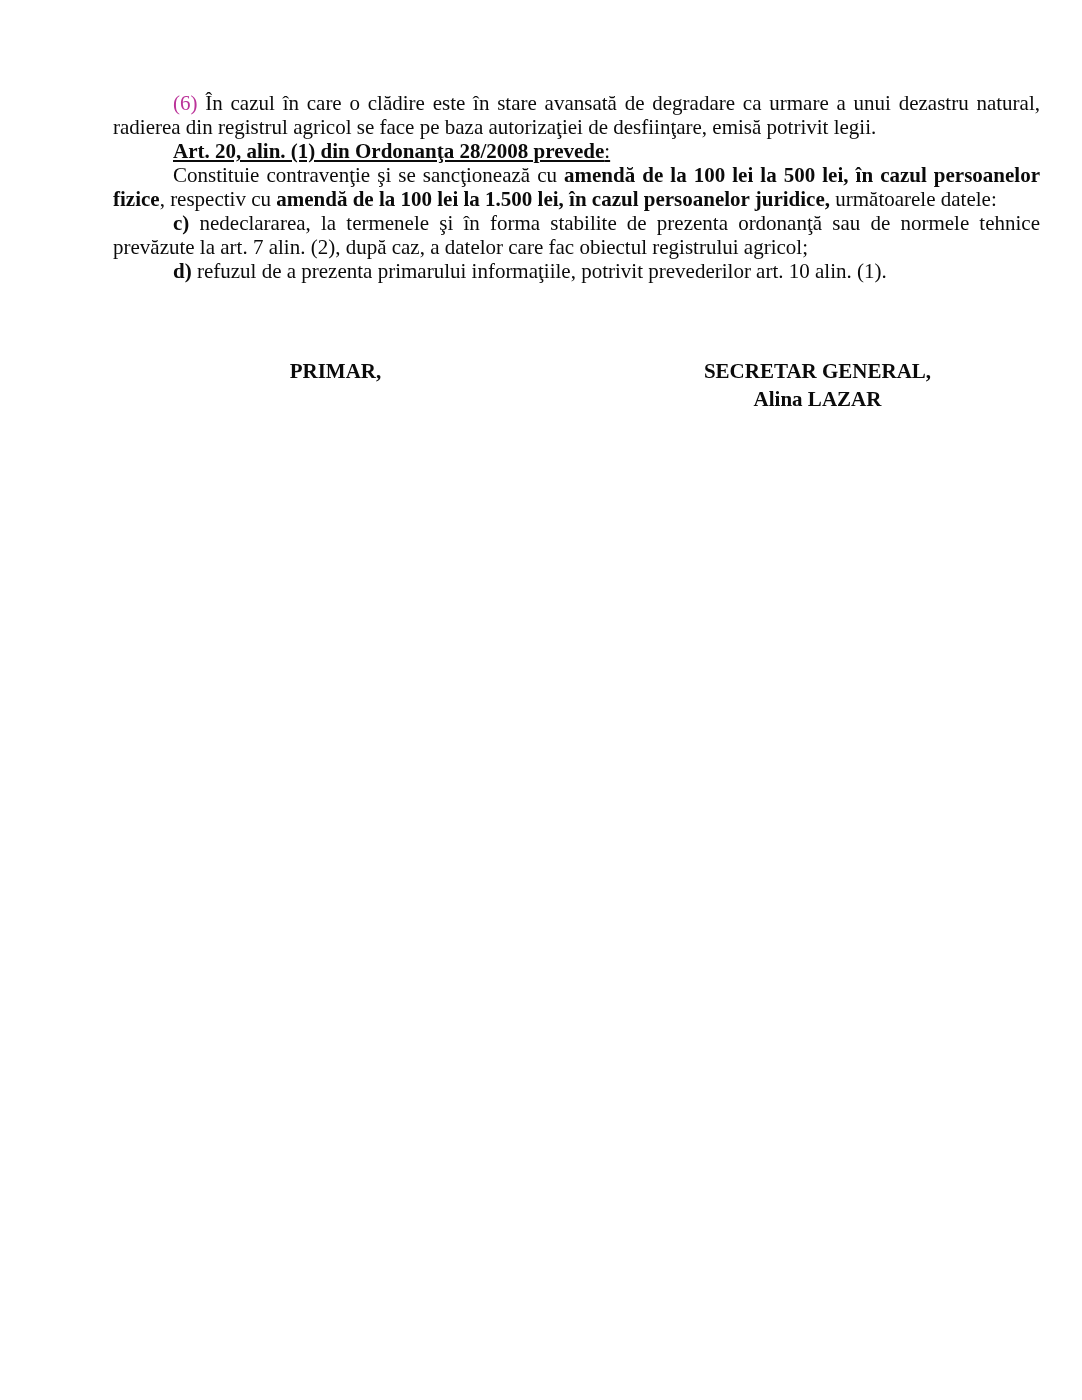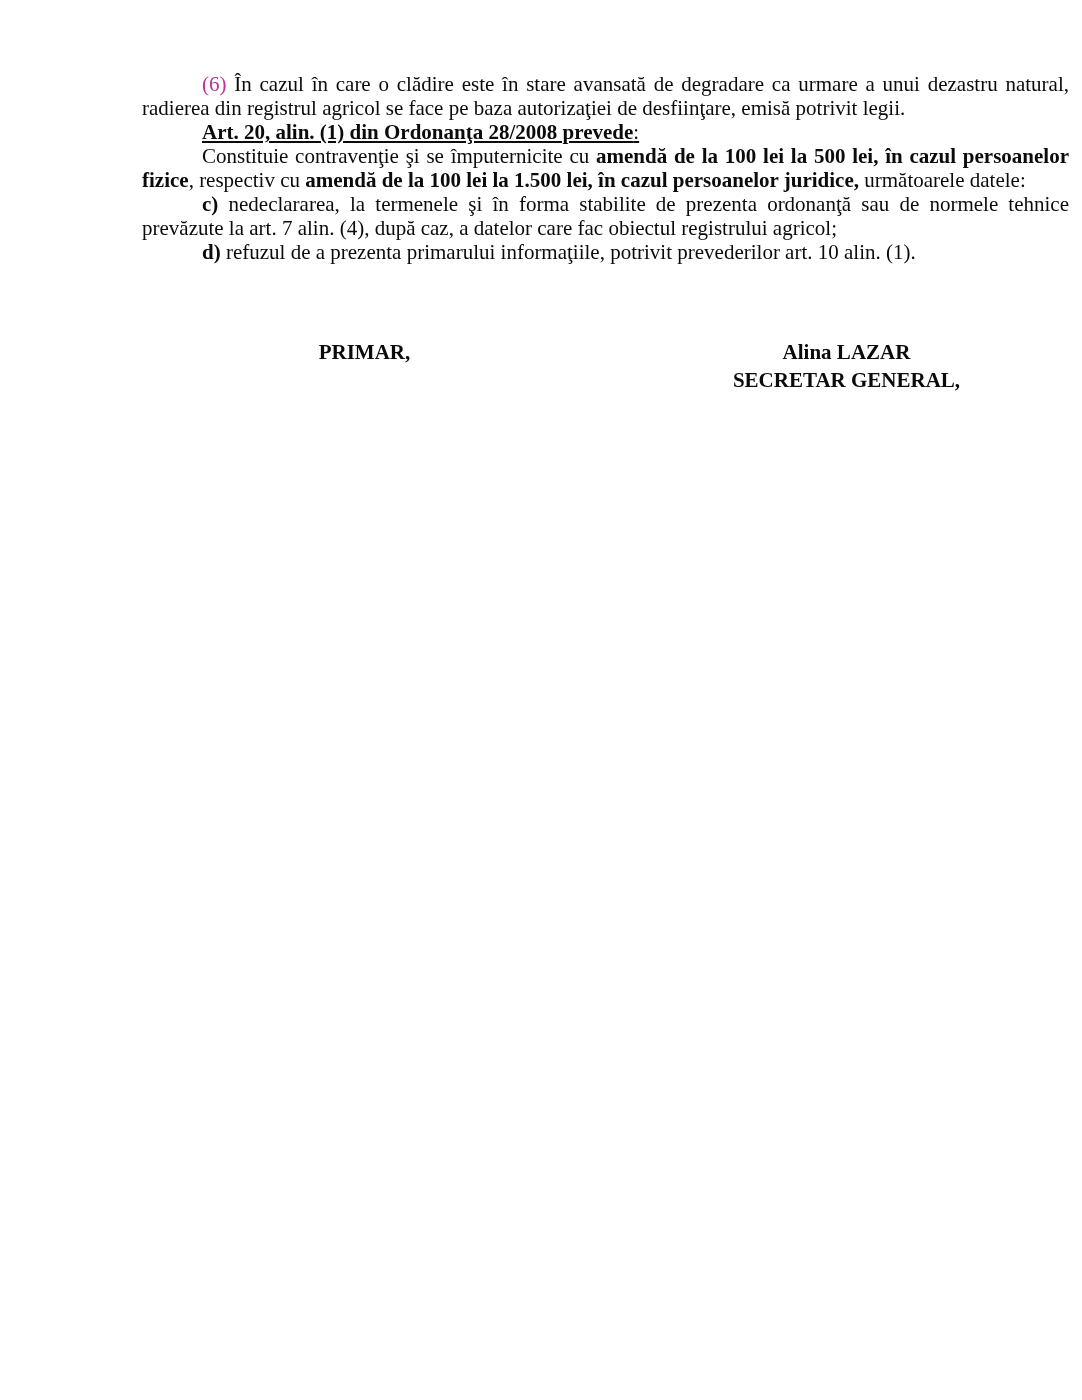--- a/index.html
+++ b/index.html
@@ -10,28 +10,27 @@
   .page {
     position: relative;
     width: 1082px;
     height: 1400px;
     background: #ffffff;
     overflow: hidden;
   }
   .content {
     position: absolute;
     left: 113px;
-    top: 72px;
+    top: 91px;
     width: 927px;
     font-family: "Liberation Serif", serif;
     font-size: 21px;
     line-height: 24px;
     color: #0b0b0b;
     text-align: justify;
-    margin-left: 29px;
   }
   .content p {
     margin: 0;
     text-indent: 60px;
   }
   .bold { font-weight: bold; }
   .marker-6 { color: #bb3399; }
   .heading-para { margin-top: 24px; text-decoration: underline; }
   .heading-para .colon { font-weight: normal; }
   .signatures {
@@ -49,32 +48,32 @@
 </head>
 <body>
 
 <div class="page">
   <div class="content">
 
     <p><span class="marker-6">(6)</span> <span>În cazul în care o clădire este în stare avansată de degradare ca urmare a unui dezastru natural, radierea din registrul agricol se face pe baza autorizaţiei de desfiinţare, emisă potrivit legii.</span></p>
 
     <p class="heading-para"><span class="bold">Art. 20, alin. (1) din Ordonanţa 28/2008 prevede</span><span class="colon">:</span></p>
 
-    <p><span>Constituie contravenţie şi se împuternicite cu </span><span class="bold">amendă de la 100 lei la 500 lei, în cazul persoanelor fizice</span><span>, respectiv cu </span><span class="bold">amendă de la 100 lei la 1.500 lei, în cazul persoanelor juridice,</span><span> următoarele datele:</span></p>
+    <p><span>Constituie contravenţie şi se sancţionează cu </span><span class="bold">amendă de la 100 lei la 500 lei, în cazul persoanelor fizice</span><span>, respectiv cu </span><span class="bold">amendă de la 100 lei la 1.500 lei, în cazul persoanelor juridice,</span><span> următoarele datele:</span></p>
 
 
 
-    <p><span class="bold">c)</span> <span>nedeclararea, la termenele şi în forma stabilite de prezenta ordonanţă sau de normele tehnice prevăzute la art. 7 alin. (4), după caz, a datelor care fac obiectul registrului agricol;</span></p>
+    <p><span class="bold">c)</span> <span>nedeclararea, la termenele şi în forma stabilite de prezenta ordonanţă sau de normele tehnice prevăzute la art. 7 alin. (2), după caz, a datelor care fac obiectul registrului agricol;</span></p>
 
     <p><span class="bold">d)</span> <span>refuzul de a prezenta primarului informaţiile, potrivit prevederilor art. 10 alin. (1).</span></p>
 
     <div class="signatures">
       <div class="sig-col">
         <div>PRIMAR,</div>
       </div>
       <div class="sig-col">
+        <div>SECRETAR GENERAL,</div>
         <div>Alina LAZAR</div>
-        <div>SECRETAR GENERAL,</div>
       </div>
     </div>
 
   </div>
 </div>
 
 </body></html>

